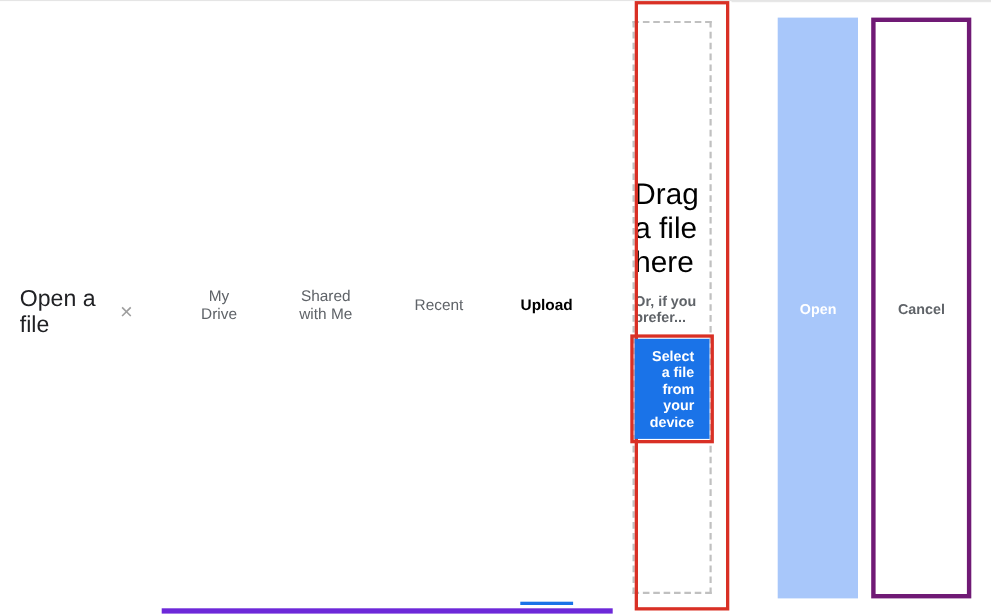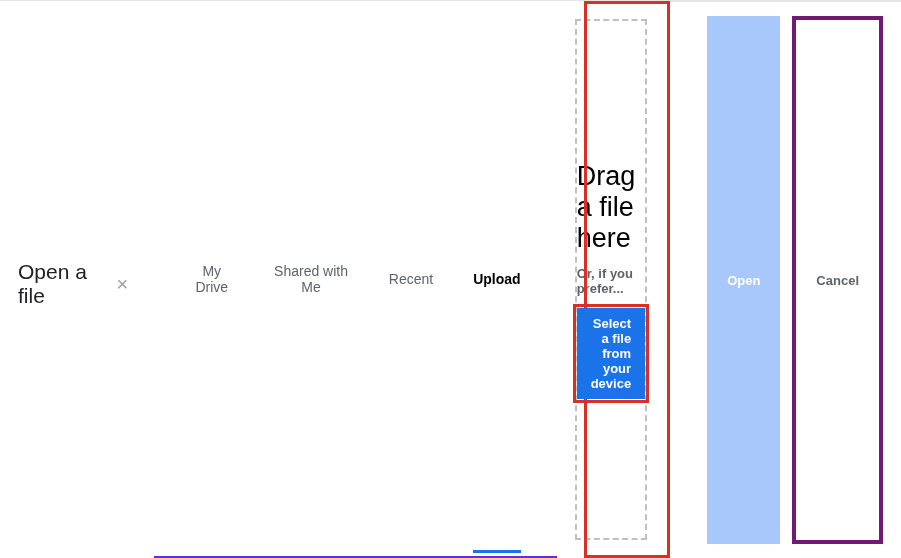--- a/index.html
+++ b/index.html
@@ -36,23 +36,23 @@
       font-size: 20px;
       color: #9e9e9e;
       cursor: pointer;
       background: none;
       border: none;
       padding: 4px 8px;
       line-height: 1;
     }
     .tabs {
       display: flex;
-      gap: 4px;
+      gap: 16px;
       padding: 0 18px;
-      border-bottom: 2px solid #6d28d9;
+      border-bottom: 5px solid #6d28d9;
       position: relative;
     }
     .tab {
       padding: 14px 18px;
       font-size: 14px;
       color: #5f6368;
       cursor: pointer;
       background: none;
       border: none;
       position: relative;

